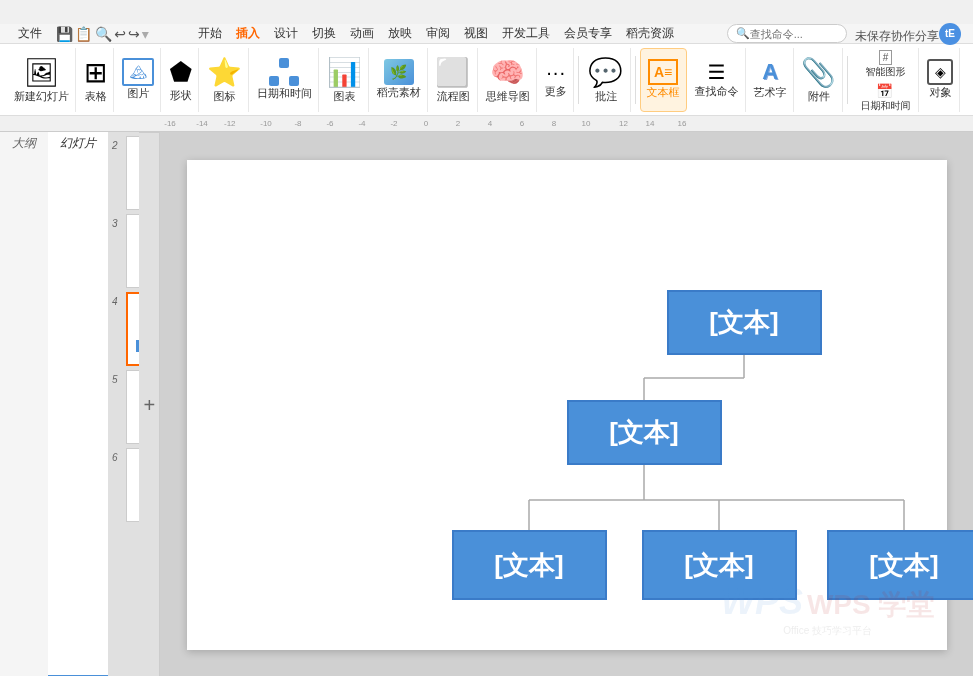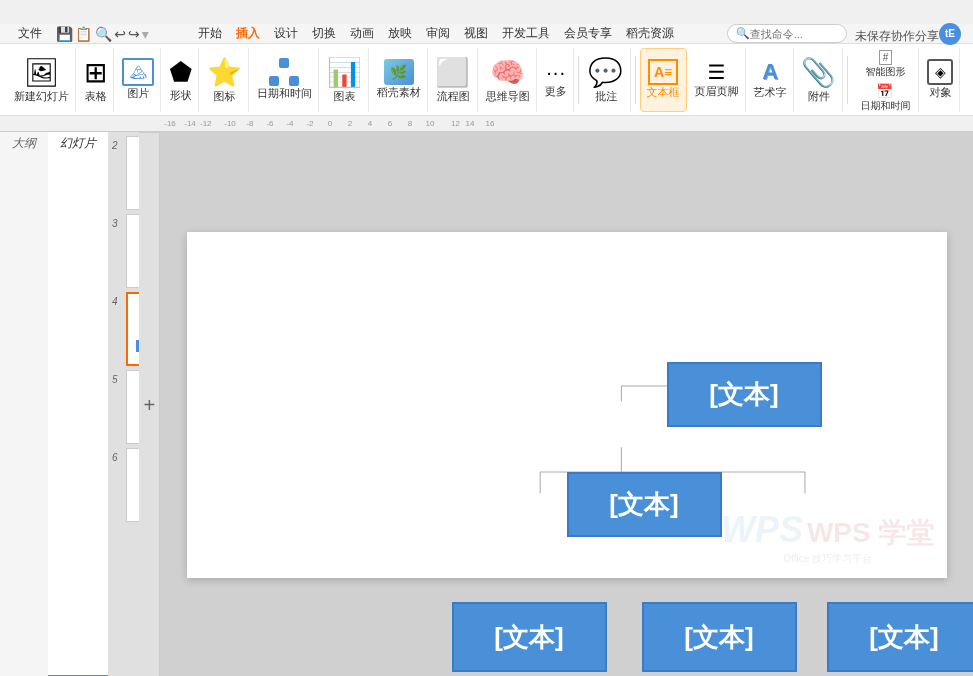--- a/index.html
+++ b/index.html
@@ -42,24 +42,24 @@
     .ribbon-big { display: flex; flex-direction: column; align-items: center; justify-content: center; cursor: pointer; padding: 4px 6px; border-right: 1px solid #e8e8e8; height: 64px; }
     .ribbon-big .big-icon { font-size: 28px; }
     .ribbon-big .big-lbl { font-size: 11px; color: #333; }
     .divider-v { width: 1px; background: #ddd; height: 48px; margin: 0 2px; }
 
     
     .main-area { display: flex; height: calc(676px - 36px - 72px - 22px); }
     
     
     .ruler-h { height: 16px; background: #f0f0f0; border-bottom: 1px solid #ccc; display: flex; align-items: center; padding-left: 160px; overflow: hidden; }
-    .ruler-marks { display: flex; gap: 0; font-size: 8px; color: #999; }
+    .ruler-marks { display: flex; gap: 12px; font-size: 8px; color: #999; }
 
     .slide-main { flex: 1; background: #d0d0d0; display: flex; flex-direction: column; align-items: center; justify-content: center; padding: 16px; position: relative; overflow: hidden; }
-    .slide-canvas { background: #fff; width: 760px; height: 346px; position: relative; box-shadow: 0 2px 8px rgba(0,0,0,0.2); }
+    .slide-canvas { background: #fff; width: 760px; height: 490px; position: relative; box-shadow: 0 2px 8px rgba(0,0,0,0.2); }
     .org-node {
       position: absolute;
       background: #4a90d9;
       color: white;
       display: flex;
       align-items: center;
       justify-content: center;
       font-size: 28px;
       font-weight: bold;
       border: 2px solid #3a7bc8;
@@ -201,21 +201,21 @@
 
   <div class="divider-v"></div>
 
   <div class="ribbon-big ribbon-highlighted">
     <div style="width:30px;height:26px;border:2px solid #ff8c00;display:flex;align-items:center;justify-content:center;font-size:14px;font-weight:bold;color:#ff8c00;">A≡</div>
     <span class="big-lbl" style="color:#ff8c00;">文本框</span>
   </div>
 
   <div class="ribbon-big">
     <span class="big-icon" style="font-size:20px;">☰</span>
-    <span class="big-lbl">页眉页脚</span>
+    <span class="big-lbl">查找命令</span>
   </div>
 
   <div class="ribbon-big">
     <div style="font-size:22px;font-weight:bold;color:#4a90d9;text-shadow:1px 1px #88aadd;">A</div>
     <span class="big-lbl">艺术字</span>
   </div>
 
   <div class="ribbon-big">
     <span class="big-icon">📎</span>
     <span class="big-lbl">附件</span>

